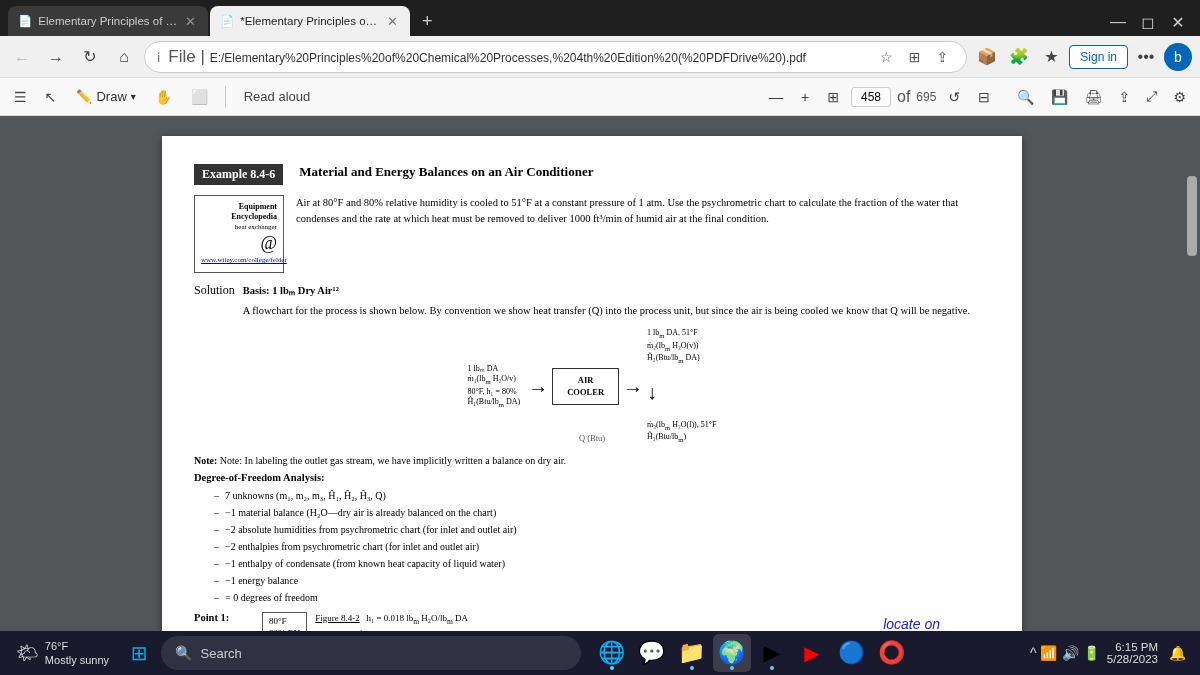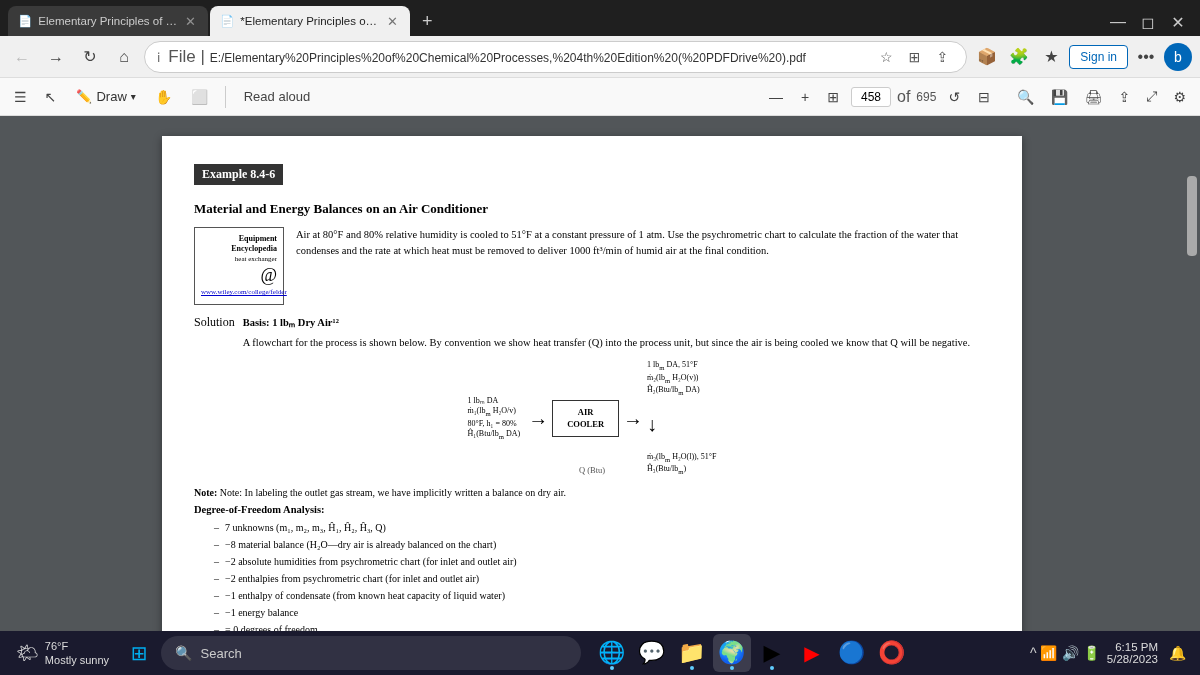--- a/index.html
+++ b/index.html
@@ -40,21 +40,21 @@
     .page-controls { display: flex; align-items: center; gap: 6px; margin-left: auto; }
     .page-input { width: 40px; text-align: center; border: 1px solid #ccc; border-radius: 3px; padding: 2px 4px; font-size: 12px; }
     .pdf-right { display: flex; align-items: center; gap: 4px; margin-left: 8px; }
 
     
     .content-area { flex: 1; display: flex; overflow: hidden; background: #525659; }
     .pdf-viewer { flex: 1; overflow-y: auto; overflow-x: hidden; display: flex; justify-content: center; padding: 20px; }
     .pdf-page { background: white; width: 860px; min-height: 580px; padding: 28px 32px; box-shadow: 0 2px 8px rgba(0,0,0,0.4); position: relative; font-family: 'Times New Roman', serif; }
 
     
-    .example-header { display: flex; align-items: flex-start; gap: 16px; margin-bottom: 10px; flex-direction: column; }
+    .example-header { display: flex; align-items: flex-start; gap: 16px; margin-bottom: 10px; }
     .example-badge { background: #333; color: white; padding: 3px 8px; font-size: 12px; font-weight: bold; white-space: nowrap; }
     .example-title { font-size: 13px; font-weight: bold; }
     .example-body { display: flex; gap: 12px; margin-bottom: 10px; }
     .equipment-box { border: 1px solid #555; padding: 6px; width: 90px; flex-shrink: 0; text-align: right; font-size: 8px; line-height: 1.3; }
     .equipment-box .at { font-size: 18px; }
     .equipment-box a { color: #00f; text-decoration: underline; font-size: 7px; }
     .example-text { font-size: 10.5px; line-height: 1.5; }
     .solution-row { display: flex; gap: 8px; margin-bottom: 8px; margin-top: 6px; }
     .solution-label { font-size: 12px; font-weight: normal; white-space: nowrap; }
     .solution-content { font-size: 10.5px; line-height: 1.5; }
@@ -242,21 +242,21 @@
         </div>
 
         <div class="note">
           <strong>Note:</strong>
           <span>Note:  In labeling the outlet gas stream, we have implicitly written a balance on dry air.</span>
         </div>
 
         <div class="dof-title">Degree-of-Freedom Analysis:</div>
         <ul class="dof-list">
           <li>7 unknowns (m₁, m₂, m₃, Ĥ₁, Ĥ₂, Ĥ₃, Q)</li>
-          <li>−8 material balance (H₂O—dry air is already balanced on the chart)</li>
+          <li>−1 material balance (H₂O—dry air is already balanced on the chart)</li>
           <li>−2 absolute humidities from psychrometric chart (for inlet and outlet air)</li>
           <li>−2 enthalpies from psychrometric chart (for inlet and outlet air)</li>
           <li>−1 enthalpy of condensate (from known heat capacity of liquid water)</li>
           <li>−1 energy balance</li>
           <li>= 0 degrees of freedom</li>
         </ul>
 
         <div style="position: relative">
 
           <div class="point-row">

